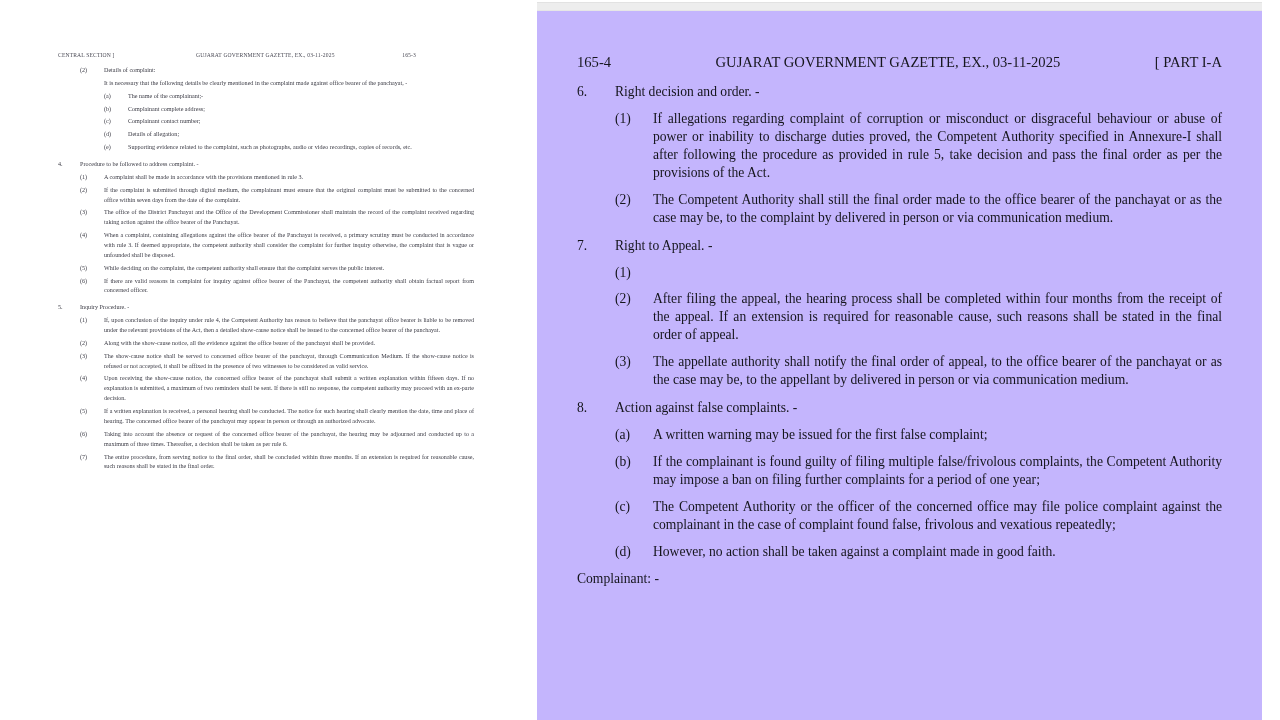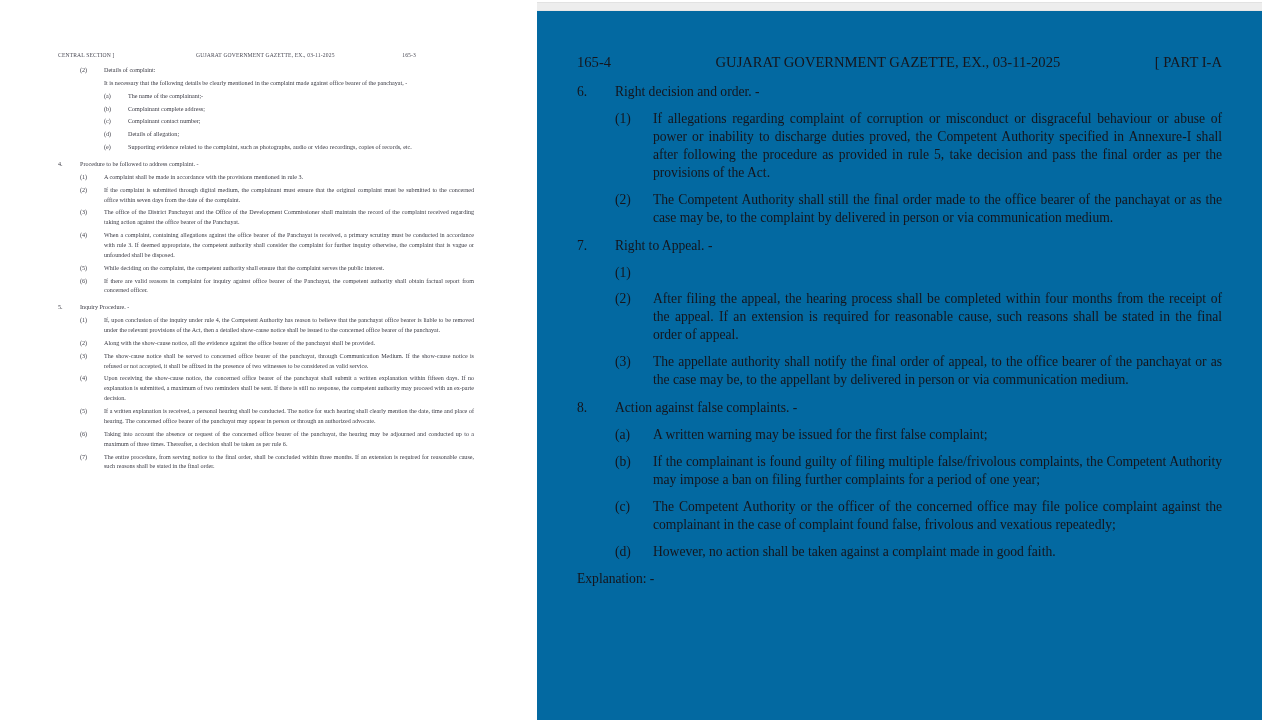--- a/index.html
+++ b/index.html
@@ -102,21 +102,21 @@
 
   .gap-sec { margin-top: 7px; }
 
   
   .page-right {
     position: absolute;
     left: 537px;
     top: 11px;
     width: 725px;
     height: 709px;
-    background: #0369a1;
+    background: #c4b5fd;
     color: #15151c;
     font-size: 13.6px;
     line-height: 1.32;
   }
 
   .page-right .hdr {
     position: absolute;
     left: 40px;
     top: 42px;
     width: 645px;
@@ -322,18 +322,18 @@
         </div>
         <div class="rrow r-alpha r-gap-mid">
           <span class="mk">(c)</span>
           <span class="tx">The Competent Authority or the officer of the concerned office may file police complaint against the complainant in the case of complaint found false, frivolous and vexatious repeatedly;</span>
         </div>
         <div class="rrow r-alpha r-gap-mid">
           <span class="mk">(d)</span>
           <span class="tx">However, no action shall be taken against a complaint made in good faith.</span>
         </div>
         <div class="rrow r-plain r-gap-mid">
-          <span class="tx">Explanation: -</span>
+          <span class="tx">Complainant: -</span>
         </div>
       </div>
   </div>
 
 </div>
 
 </body></html>

